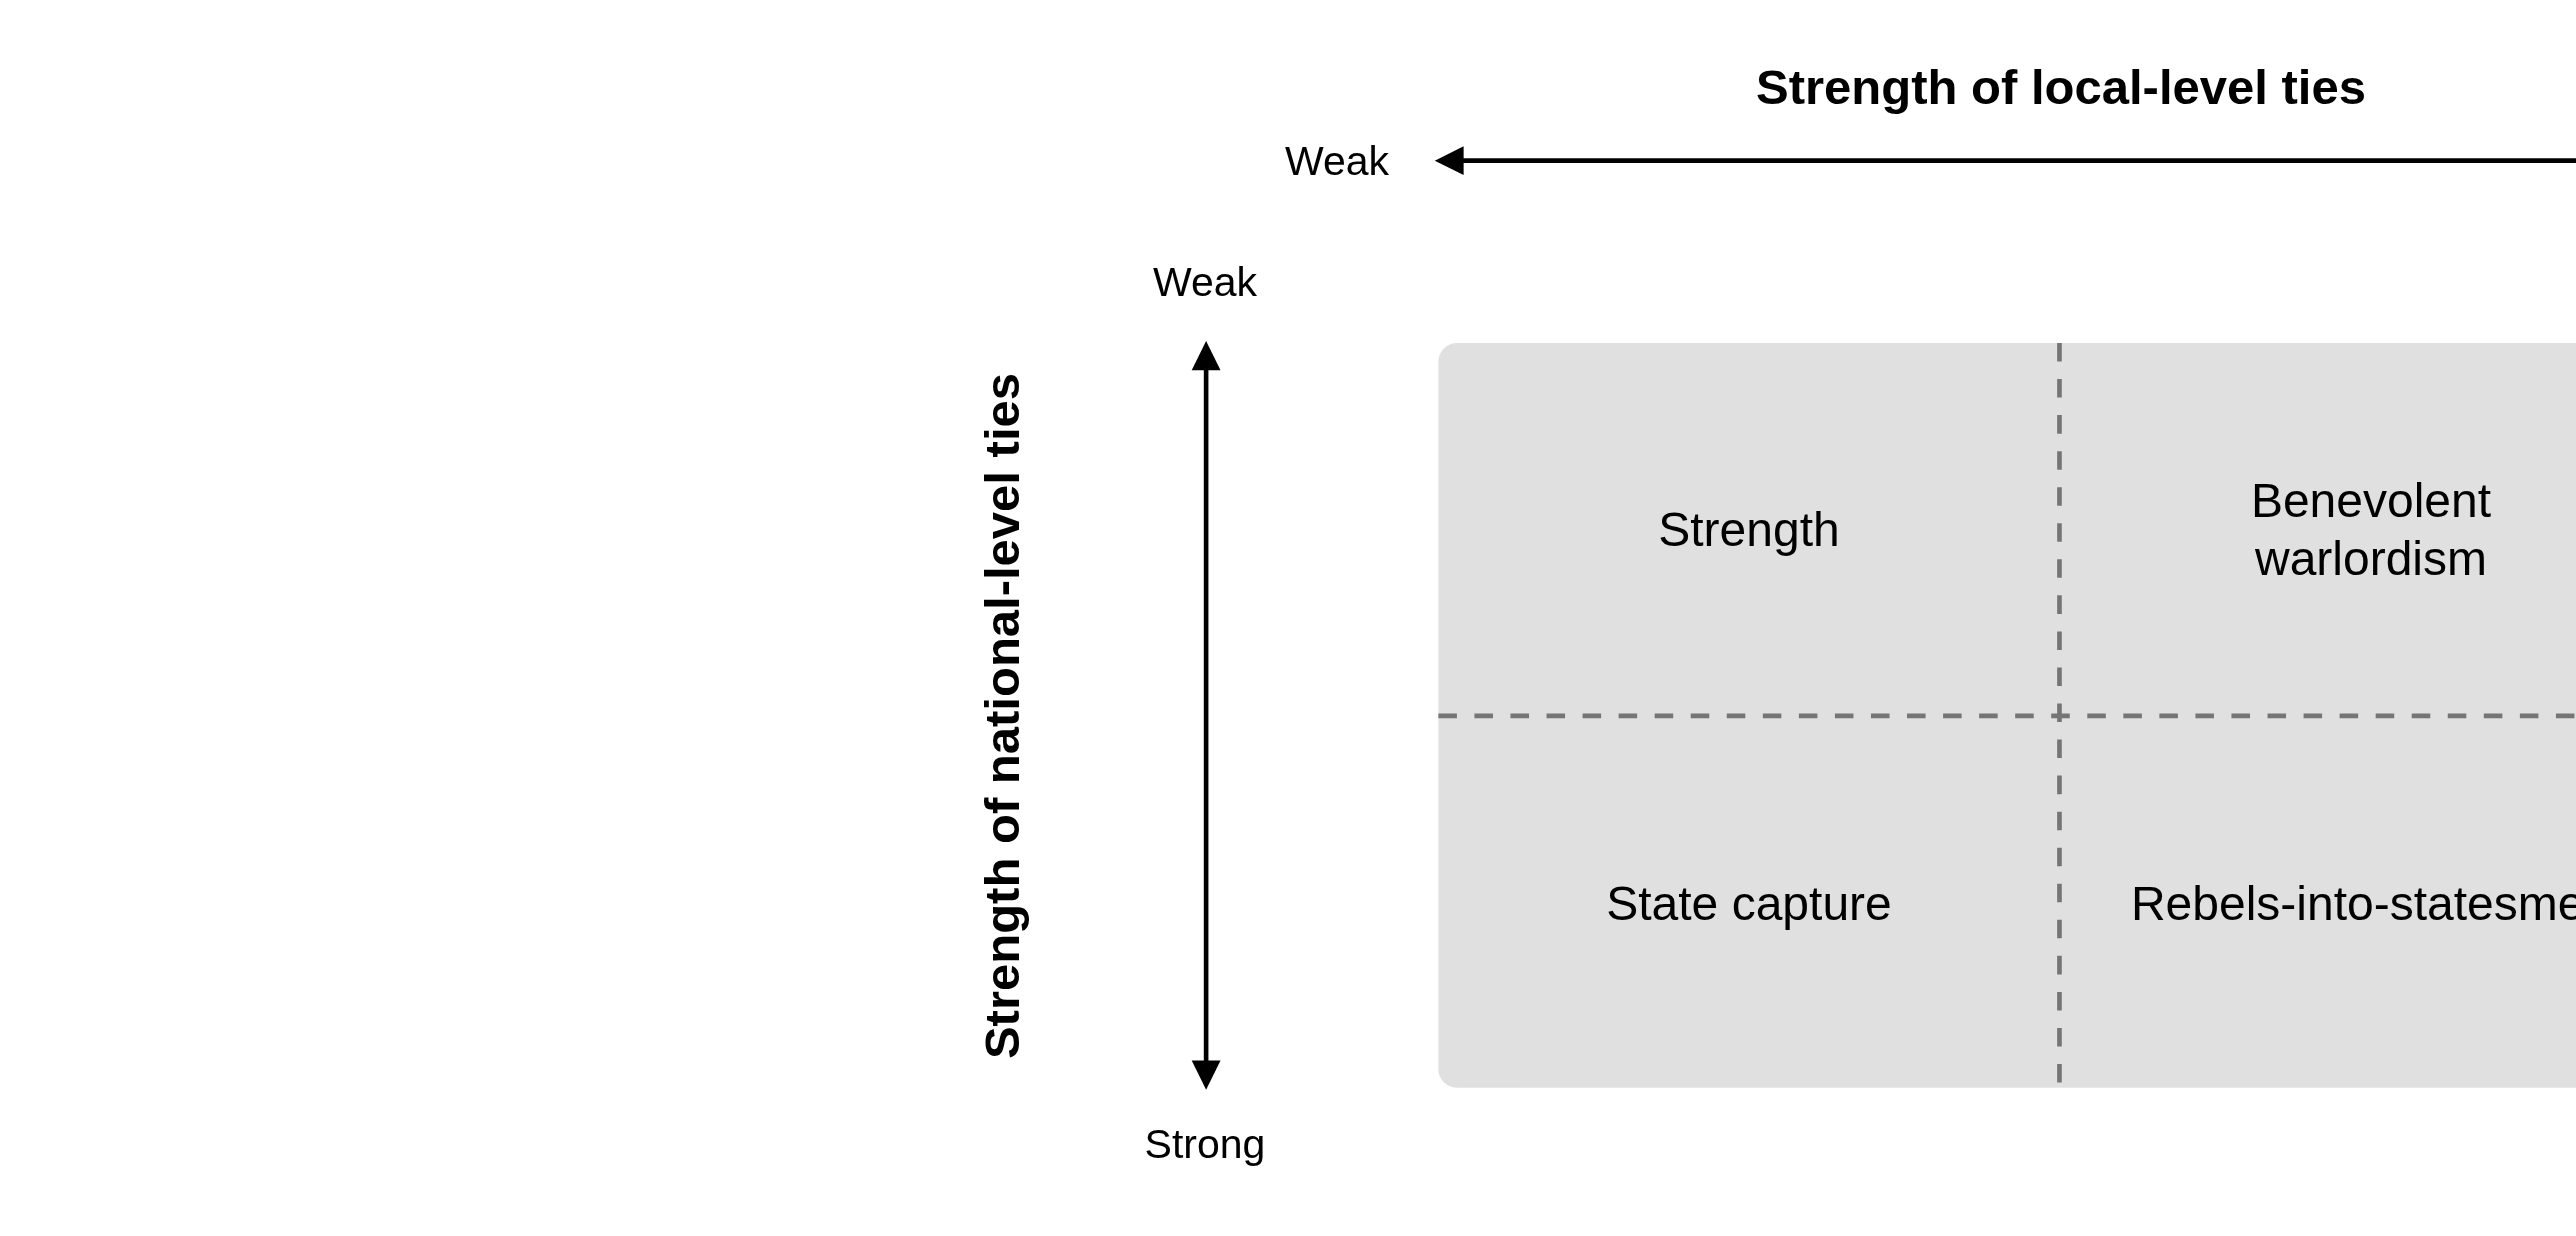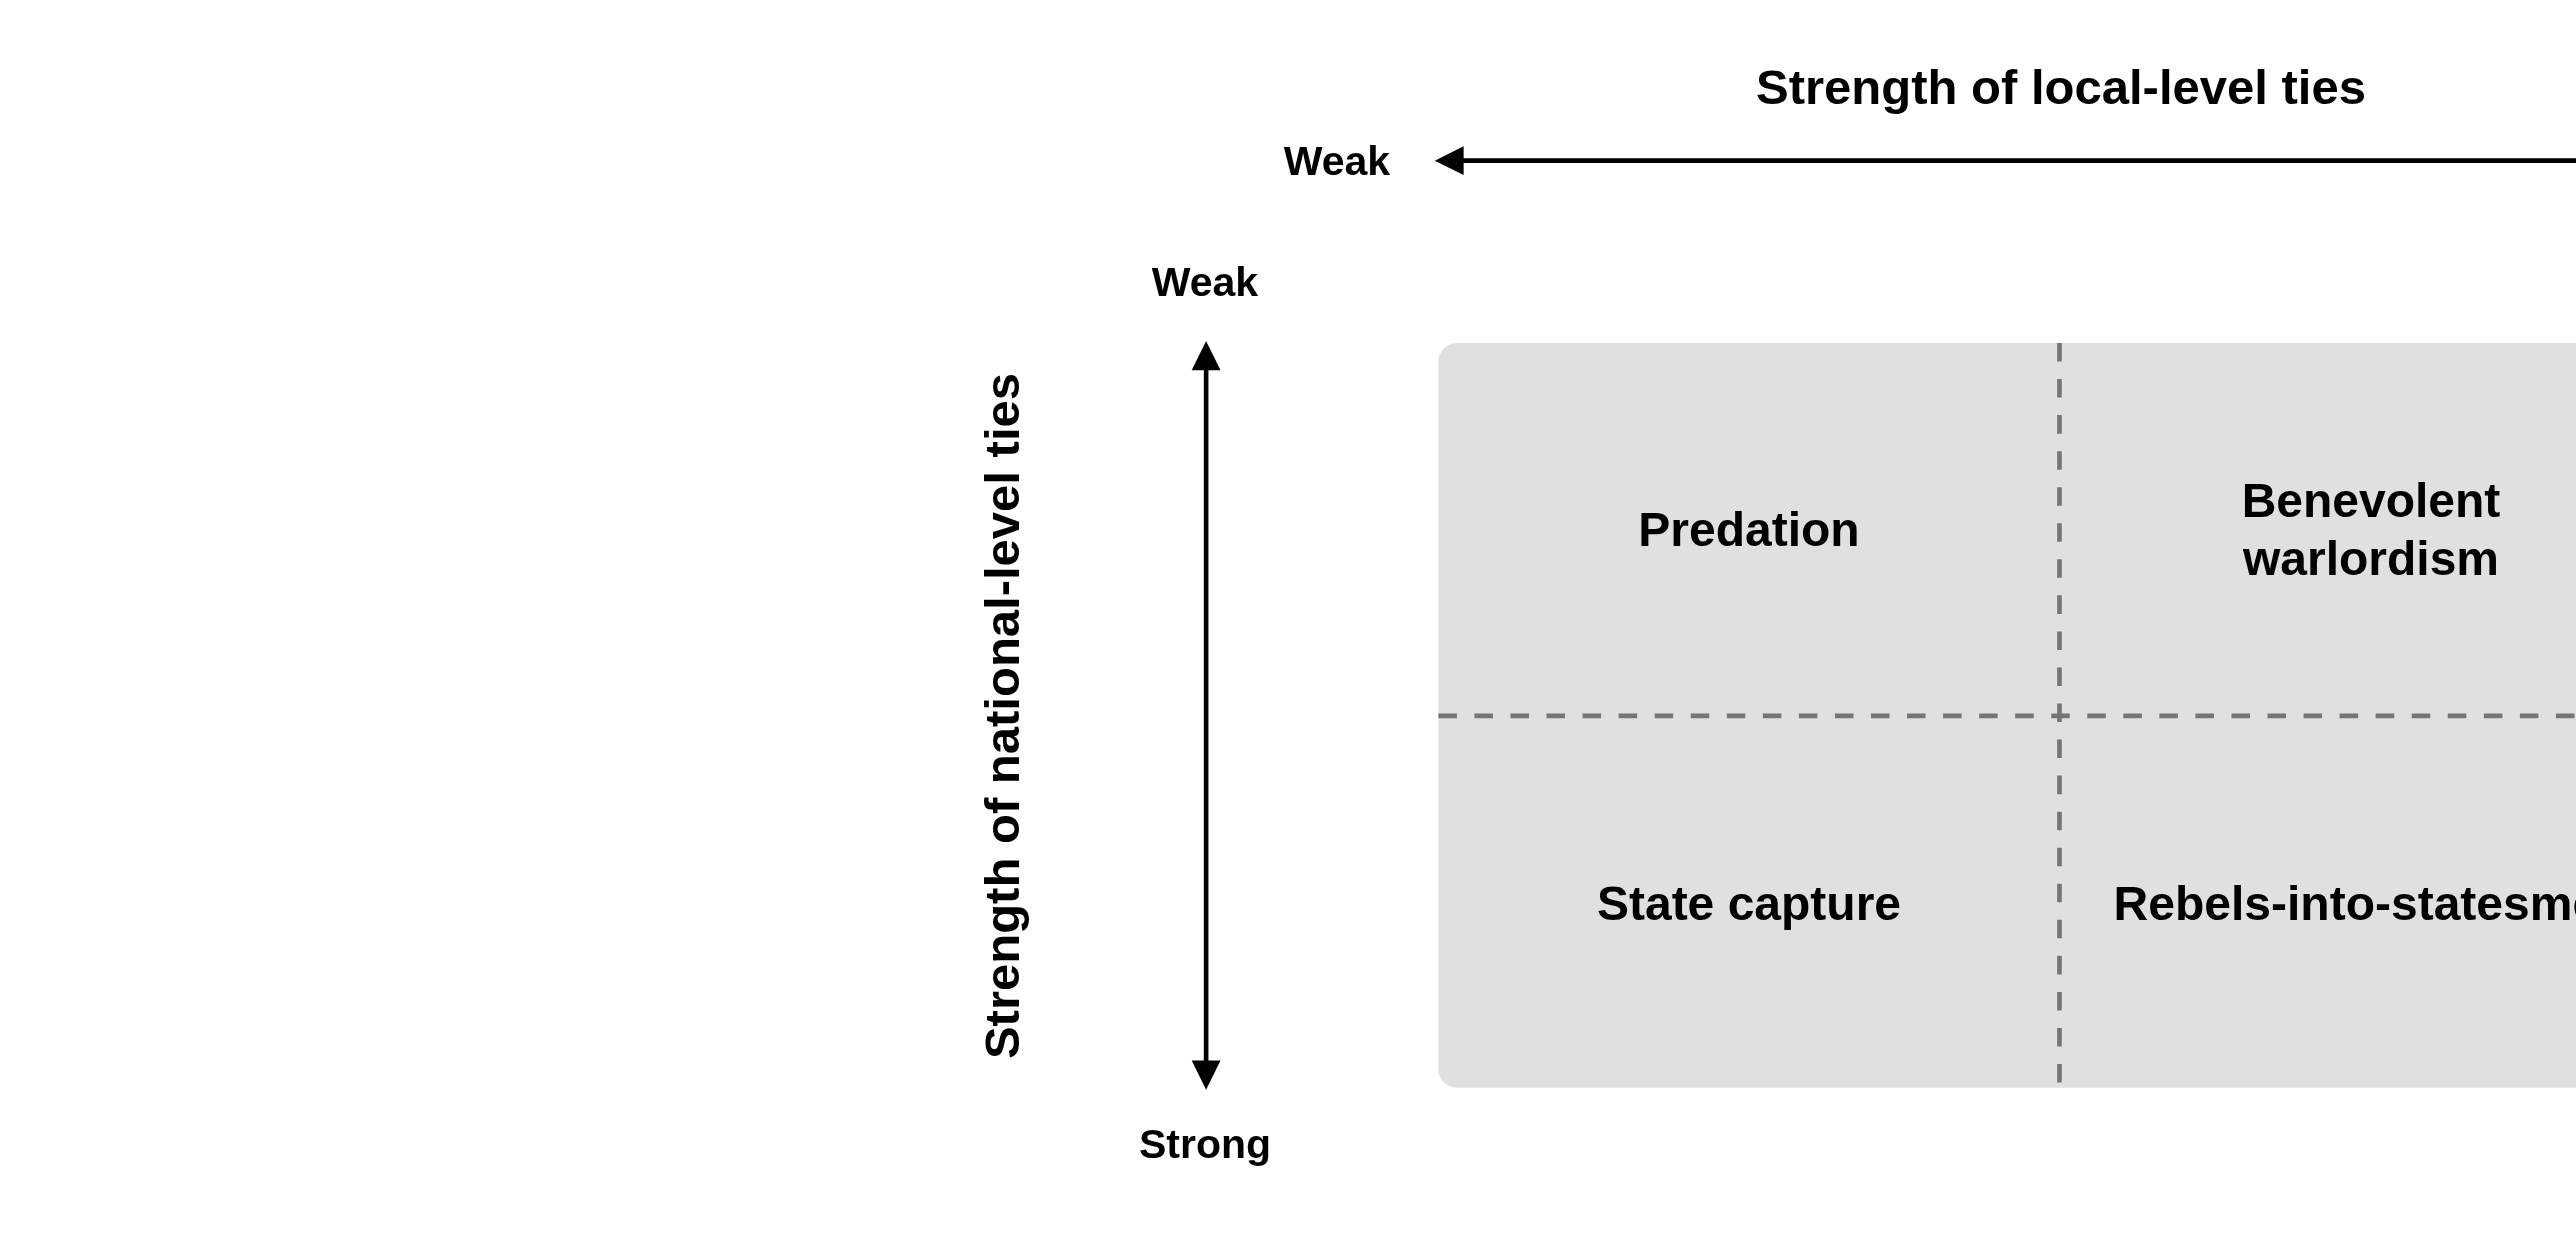--- a/index.html
+++ b/index.html
@@ -14,21 +14,20 @@
   }
   .canvas svg.layer {
     position: absolute;
     left: 0; top: 0;
     width: 3709px; height: 1236px;
   }
   .txt {
     position: absolute;
     text-align: center;
     white-space: pre-line;
-    font-weight: bold;
   }
   .xtitle {
     left: 1417px; top: 61px; width: 1288px;
     height: 52px; line-height: 52px;
     font-size: 49px; font-weight: bold;
   }
   .ytitle {
     left: 590px; top: 685px; width: 824px;
     height: 62px; line-height: 62px;
     font-size: 49px; font-weight: bold;
@@ -78,19 +77,19 @@
   </svg>
 
   <div class="txt xtitle">Strength of local-level ties</div>
   <div class="txt ytitle">Strength of national-level ties</div>
 
   <div class="txt axis-end axis-weak-x">Weak</div>
 
   <div class="txt axis-end axis-weak-y">Weak</div>
   <div class="txt axis-end axis-strong-y">Strong</div>
 
-  <div class="txt quad quad-tl">Predation</div>
+  <div class="txt quad quad-tl">Strength</div>
   <div class="txt quad quad-tr">Benevolent warlordism</div>
   <div class="txt quad quad-bl">State capture</div>
   <div class="txt quad quad-br">Rebels-into-statesmen</div>
 
 </div>
 
 
 </body></html>

